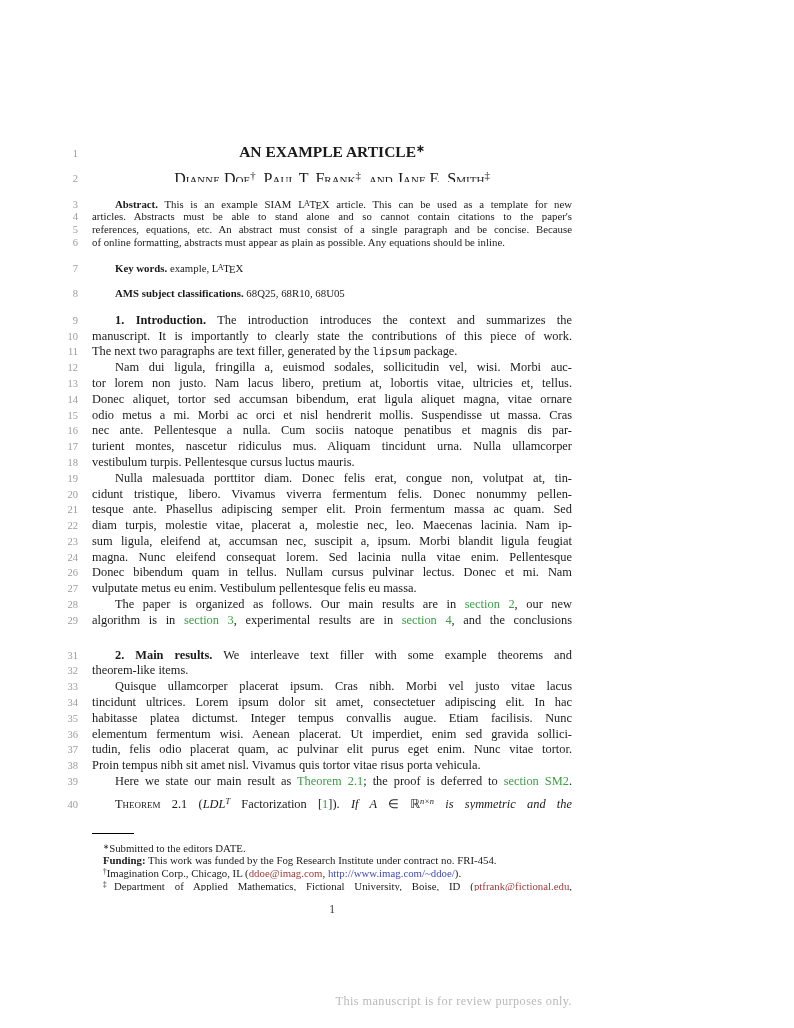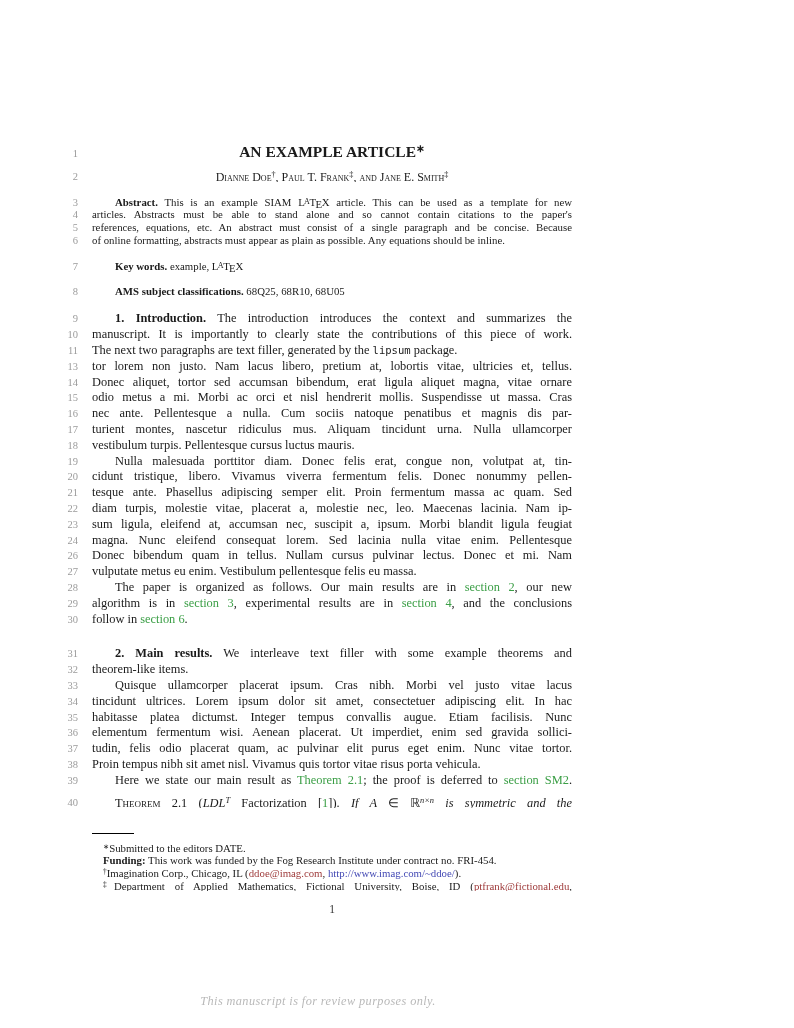--- a/index.html
+++ b/index.html
@@ -12,21 +12,21 @@
   .lnum{
     flex:0 0 22px;text-align:right;font-size:10.5px;
     color:var(--line-number,#9b9b9b);
   }
   .ltext{
     margin-left:14px;width:480px;font-size:12.4px;line-height:15.8px;height:15.8px;
     overflow:hidden;white-space:nowrap0;
   }
   
   .ttl .ltext{font-size:15.5px;font-weight:700;line-height:17px;height:17px;text-decoration:underline;}
-  .au  .ltext{font-size:12px;line-height:14px;height:14px;}
+  .au  .ltext{font-size:16px;line-height:14px;height:14px;}
   .sm  .ltext{font-size:10.8px;line-height:13px;height:13px;}
   .fn  .ltext{margin-left:36px;font-size:10.8px;line-height:12.6px;height:12.6px;}
   .c   .ltext{text-align:center;}
   .j   .ltext{text-align:justify;text-align-last:justify;}
   .ind .ltext{text-indent:23px;}
   .ind2 .ltext{text-indent:11px;font-family:Liberation Serif, serif;}
   .mt-a{margin-top:9px;}
   .mt-b{margin-top:13px;}
   .mt-c{margin-top:12px;}
   .mt-d{margin-top:19px;}
@@ -45,22 +45,22 @@
   .s-lxa{font-size:0.75em;vertical-align:0.22em;margin-left:-0.10em;margin-right:-0.05em;}
   .s-lxe{vertical-align:-0.18em;margin-left:-0.06em;margin-right:-0.02em;}
   
   .footnotes{position:absolute;left:56px;top:833px;width:530px;}
   .fnrule{margin-left:36px;width:42px;border-top:1px solid #000;margin-bottom:7px;}
   .pagenum{
     position:absolute;left:92px;top:903px;width:480px;text-align:center;
     font-size:11.5px;color:#333333;
   }
   .review-footer{
-    position:absolute;left:78px;top:994px;width:480px;text-align:center;
-    font-size:12.3px;font-style:italic;letter-spacing:0.4px;
+    position:absolute;left:92px;top:994px;width:480px;text-align:right;
+    font-size:12.3px;letter-spacing:0.4px;
     color:var(--footer-gray,#b9b9b9);
   }
 </style>
 </head>
 <body>
 
 <div class="page">
   <div class="doc">
       <div class="row ttl c">
         <span class="lnum">1</span>
@@ -99,20 +99,24 @@
         <div class="ltext"><span class="s-b">1. Introduction.</span><span class="s-p"> The introduction introduces the context and summarizes the</span></div>
       </div>
       <div class="row j">
         <span class="lnum">10</span>
         <div class="ltext"><span class="s-p">manuscript. It is importantly to clearly state the contributions of this piece of work.</span></div>
       </div>
       <div class="row">
         <span class="lnum">11</span>
         <div class="ltext"><span class="s-p">The next two paragraphs are text filler, generated by the </span><span class="s-tt">lipsum</span><span class="s-p"> package.</span></div>
       </div>
+      <div class="row j ind">
+        <span class="lnum">12</span>
+        <div class="ltext"><span class="s-p">Nam dui ligula, fringilla a, euismod sodales, sollicitudin vel, wisi. Morbi auc-</span></div>
+      </div>
       <div class="row j">
         <span class="lnum">13</span>
         <div class="ltext"><span class="s-p">tor lorem non justo. Nam lacus libero, pretium at, lobortis vitae, ultricies et, tellus.</span></div>
       </div>
       <div class="row j">
         <span class="lnum">14</span>
         <div class="ltext"><span class="s-p">Donec aliquet, tortor sed accumsan bibendum, erat ligula aliquet magna, vitae ornare</span></div>
       </div>
       <div class="row j">
         <span class="lnum">15</span>
@@ -162,24 +166,20 @@
         <span class="lnum">27</span>
         <div class="ltext"><span class="s-p">vulputate metus eu enim. Vestibulum pellentesque felis eu massa.</span></div>
       </div>
       <div class="row j ind">
         <span class="lnum">28</span>
         <div class="ltext"><span class="s-p">The paper is organized as follows. Our main results are in </span><span class="s-g">section 2</span><span class="s-p">, our new</span></div>
       </div>
       <div class="row j">
         <span class="lnum">29</span>
         <div class="ltext"><span class="s-p">algorithm is in </span><span class="s-g">section 3</span><span class="s-p">, experimental results are in </span><span class="s-g">section 4</span><span class="s-p">, and the conclusions</span></div>
-      </div>
-      <div class="row">
-        <span class="lnum">30</span>
-        <div class="ltext"><span class="s-p">follow in </span><span class="s-g">section 6</span><span class="s-p">.</span></div>
       </div>
       <div class="row j ind mt-d">
         <span class="lnum">31</span>
         <div class="ltext"><span class="s-b">2. Main results.</span><span class="s-p"> We interleave text filler with some example theorems and</span></div>
       </div>
       <div class="row">
         <span class="lnum">32</span>
         <div class="ltext"><span class="s-p">theorem-like items.</span></div>
       </div>
       <div class="row j ind">

